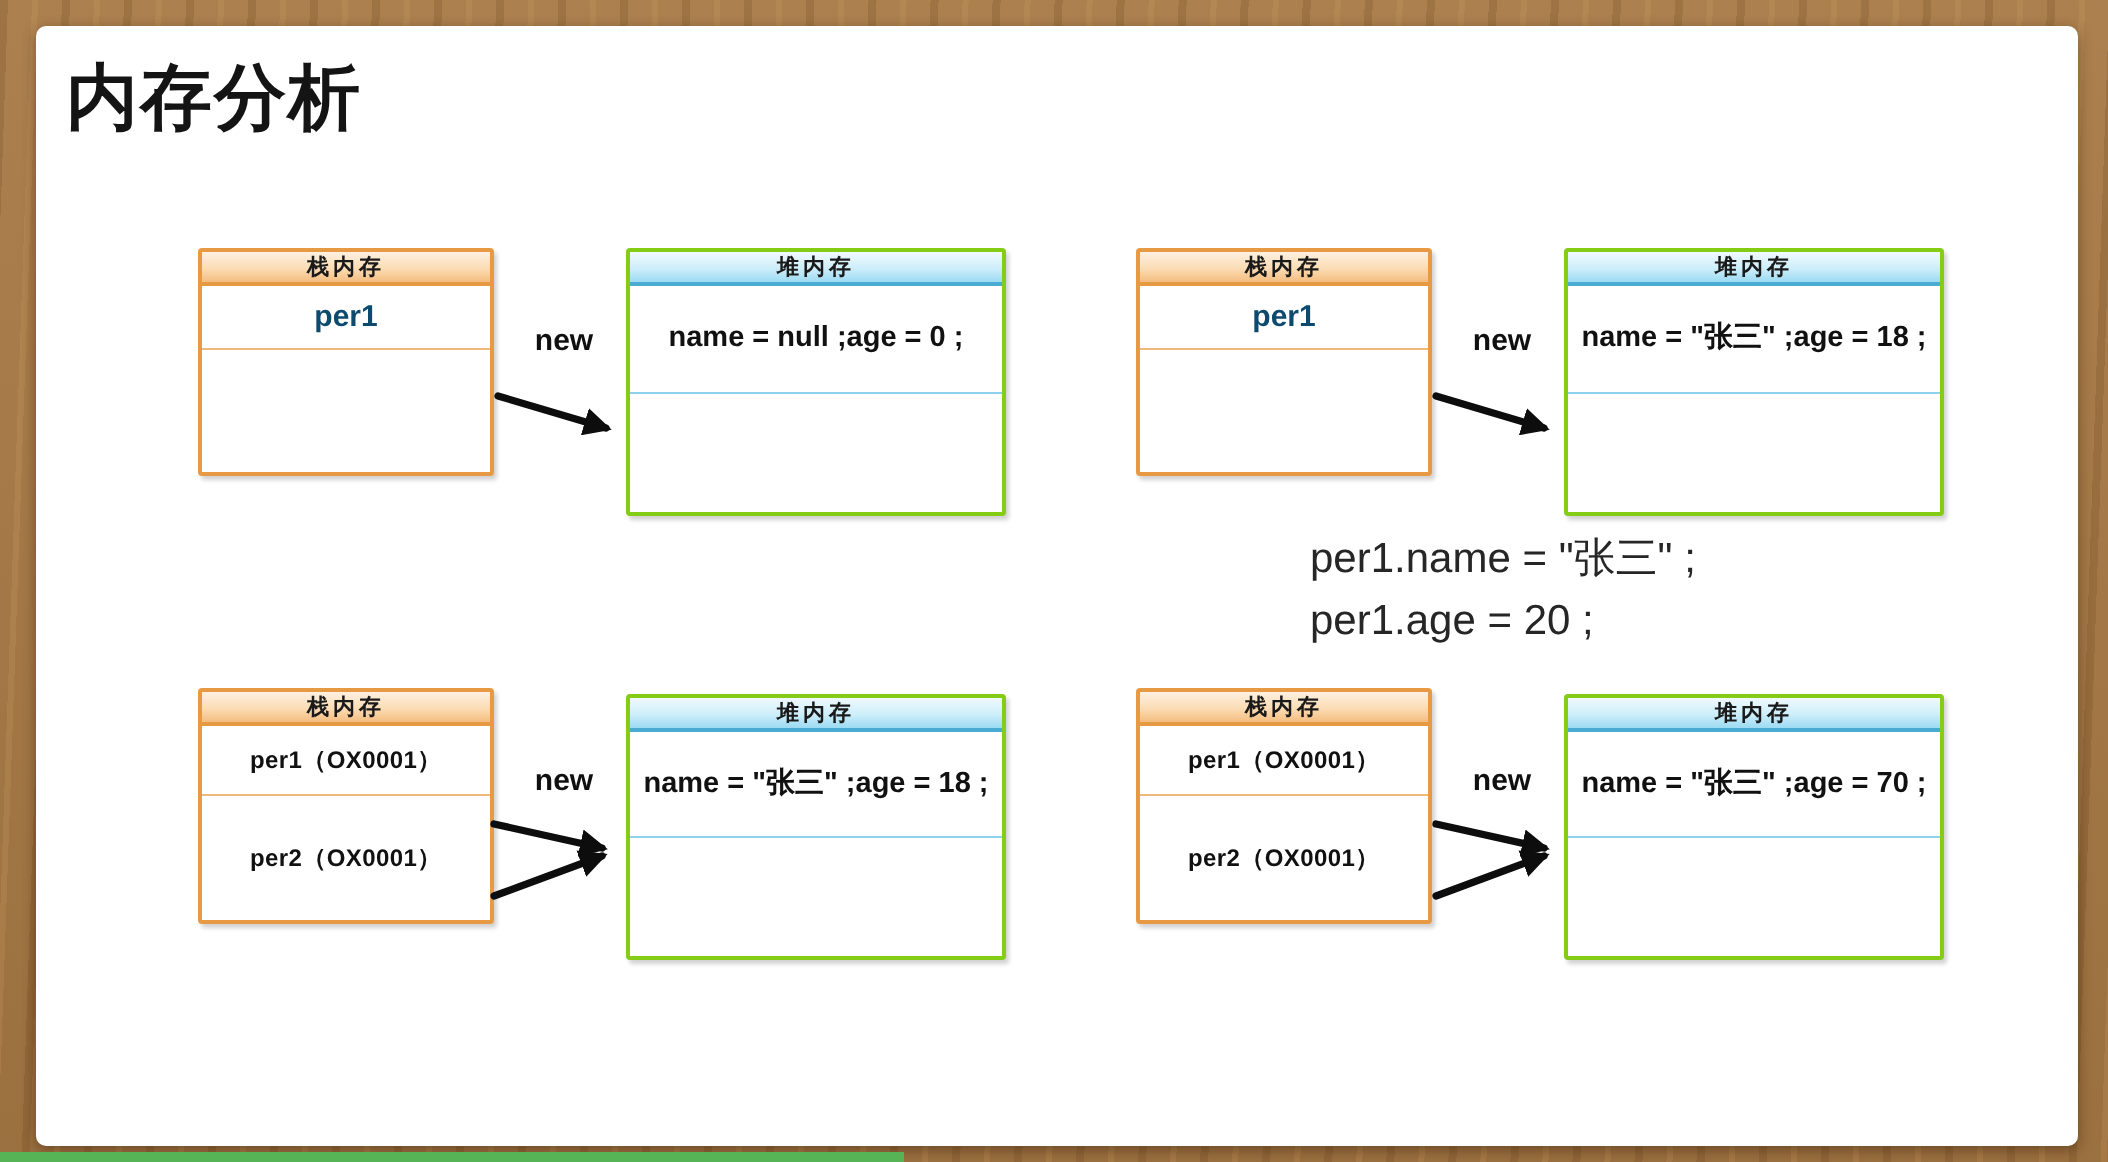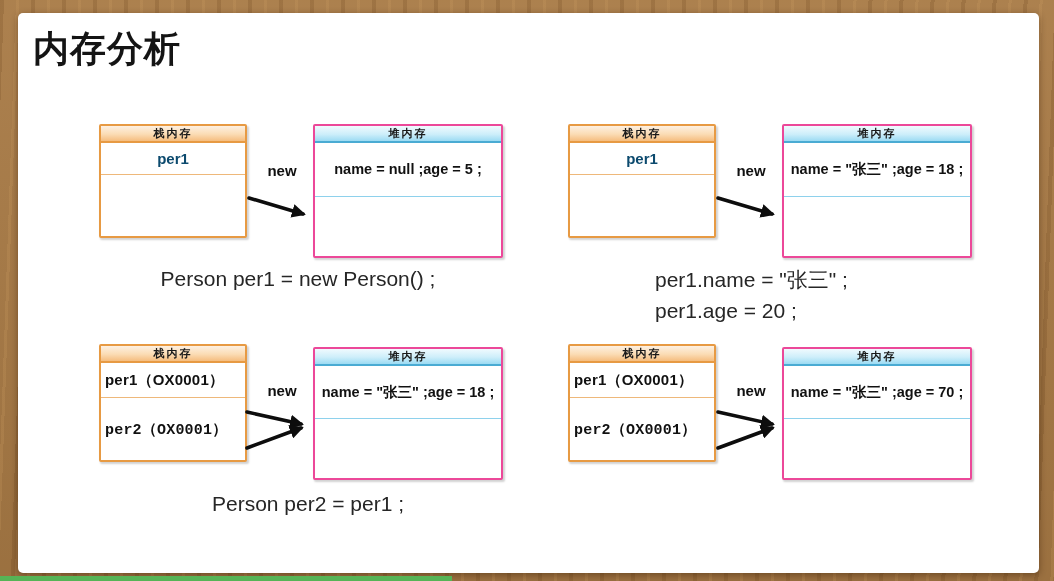--- a/index.html
+++ b/index.html
@@ -23,32 +23,32 @@
     position:absolute;left:15px;top:12px;margin:0;
     font-size:36px;font-weight:600;letter-spacing:1px;color:#141414;
   }
   
   .membox{
     position:absolute;display:flex;flex-direction:column;
     background:#fff;border-radius:2px;box-sizing:border-box;
     box-shadow:1.5px 2px 2px rgba(0,0,0,.18);
   }
   .stack{border:2px solid #e79a43;}
-  .heap{border:2px solid #ec4899;text-align:right;}
+  .heap{border:2px solid #84cc16;text-align:right;}
   .mb-header{
     flex:0 0 auto;display:flex;align-items:center;justify-content:center;
     font-weight:bold;font-size:11px;color:#1a1a1a;letter-spacing:2px;
   }
   .stack .mb-header{background:linear-gradient(180deg,#fdf0e1 0%,#fbdcb4 55%,#f5bd7f 100%);border-bottom:2px solid #e79a43;}
   .heap .mb-header{background:linear-gradient(180deg,#f0fafe 0%,#cdeefa 55%,#9cdbf3 100%);border-bottom:2px solid #4aabd3;}
   .mb-row{box-sizing:border-box;}
-  .stack .mb-row.sep{border-top:1.5px solid #eeb87a;font-family:Liberation Mono, monospace;}
+  .stack .mb-row.sep{border-top:1.5px solid #eeb87a;}
   .heap .mb-row.sep{border-top:1.5px solid #8ed1ec;}
   .row-center{display:flex;align-items:center;justify-content:center;font-weight:bold;font-size:15px;color:#0c4a6e;}
-  .row-left{display:flex;align-items:center;padding-left:4px;font-weight:bold;font-size:15px;color:#111;letter-spacing:.2px;}
+  .row-left{display:flex;align-items:center;padding-left:24px;font-weight:bold;font-size:12px;color:#111;letter-spacing:.2px;}
   .heap-lines{display:flex;align-items:center;justify-content:center;
     font-weight:600;font-size:14.5px;line-height:21px;color:#111;}
   
   .arrow-svg{position:absolute;overflow:visible;}
   .arrow-svg line{stroke:#0d0d0d;stroke-width:3.6;stroke-linecap:round;}
   .new-label{
     position:absolute;width:56px;text-align:center;
     font-weight:bold;font-size:15px;color:#101010;
   }
   
@@ -83,26 +83,25 @@
           <path d="M0,0 L14,7 L0,14 Z" fill="#0d0d0d"></path>
         </marker>
       </defs>
       <line x1="2" y1="30" x2="56" y2="46" marker-end="url(#ah1)"></line>
     </svg>
 
     <div class="membox heap" style="left:295px;top:111px;width:190px;height:134px">
       <div class="mb-header">堆内存</div>
       <div class="mb-row heap-lines" style="height:53px">
         <div>name = null ;</div>
-        <div>age = 5 ;</div>
+        <div>age = 0 ;</div>
       </div>
       <div class="mb-row sep" style="flex:1"></div>
     </div>
 
-    <div class="caption centered" style="left:60px;top:250px;width:440px">Person per1 = new Person() ;</div>
 
     <div class="membox stack" style="left:550px;top:111px;width:148px;height:114px">
       <div class="mb-header">栈内存</div>
       <div class="mb-row row-center" style="height:31px">per1</div>
       <div class="mb-row sep" style="flex:1"></div>
     </div>
 
     <div class="new-label" style="left:705px;top:149px">new</div>
     <svg class="arrow-svg" style="left:698px;top:155px" width="70" height="60">
       <defs>
@@ -146,21 +145,20 @@
 
     <div class="membox heap" style="left:295px;top:334px;width:190px;height:133px">
       <div class="mb-header">堆内存</div>
       <div class="mb-row heap-lines" style="height:52px">
         <div>name = "张三" ;</div>
         <div>age = 18 ;</div>
       </div>
       <div class="mb-row sep" style="flex:1"></div>
     </div>
 
-    <div class="caption centered" style="left:70px;top:475px;width:440px">Person per2 = per1 ;</div>
 
     <div class="membox stack" style="left:550px;top:331px;width:148px;height:118px">
       <div class="mb-header">栈内存</div>
       <div class="mb-row row-left" style="height:34px">per1（OX0001）</div>
       <div class="mb-row sep row-left" style="flex:1">per2（OX0001）</div>
     </div>
 
     <div class="new-label" style="left:705px;top:369px">new</div>
     <svg class="arrow-svg" style="left:698px;top:381px" width="70" height="66">
       <defs>

